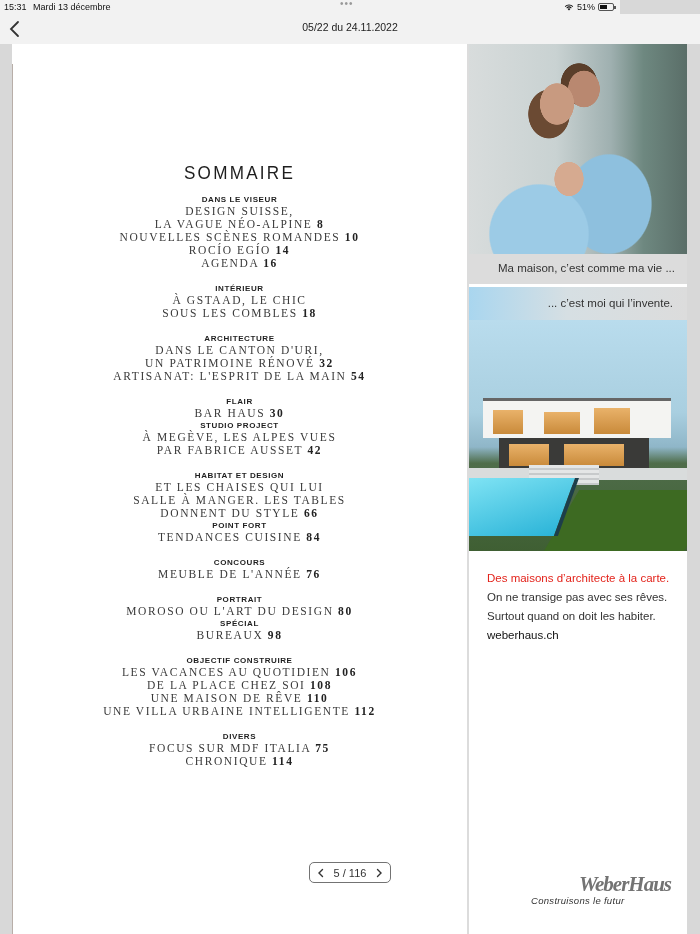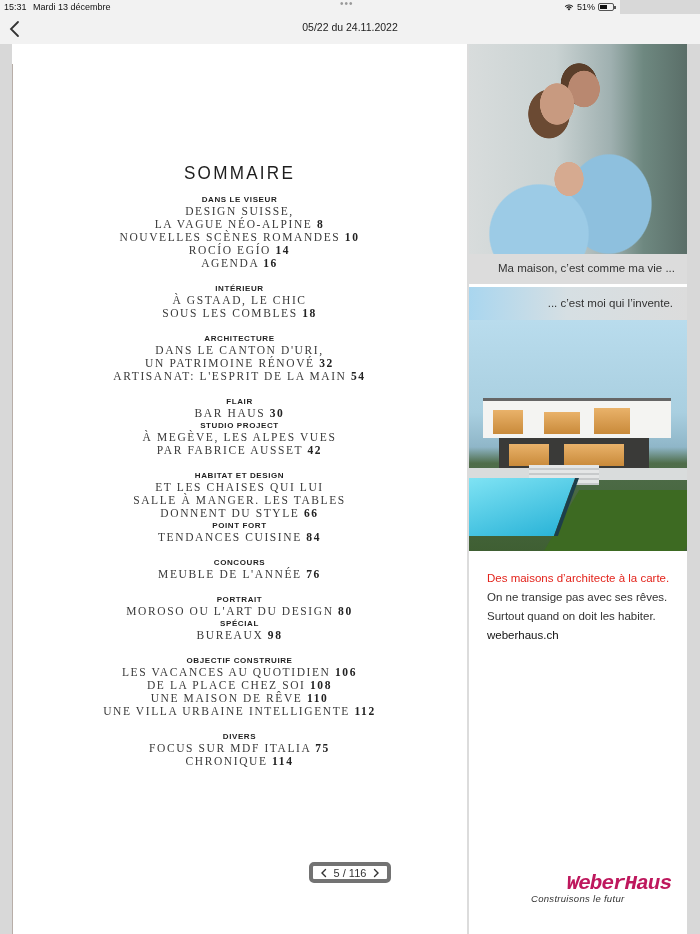--- a/index.html
+++ b/index.html
@@ -25,21 +25,21 @@
   .gutter { position: absolute; left: 467px; top: 44px; width: 2px; height: 890px; background: #dcdcdc; }
   .page-right { position: absolute; left: 469px; top: 44px; width: 218px; height: 890px; background: #fff; overflow: hidden; }
 
   .toc { position: absolute; left: 0; top: 118px; width: 455px; text-align: center; color: #333; }
   .toc-title { font-family: "Liberation Sans", sans-serif; font-size: 19px; letter-spacing: 2.5px; color: #1e1e1e; font-weight: normal; transform: scaleX(0.9); margin-bottom: 10px; }
   .cat { font-family: "Liberation Sans", sans-serif; font-weight: bold; font-size: 8px; letter-spacing: 0.6px; color: #1e1e1e; line-height: 11px; }
   .entry { font-family: "Liberation Serif", serif; font-size: 11.5px; letter-spacing: 1.6px; color: #3a3a3a; line-height: 13px; }
   .entry .pg { font-weight: bold; color: #222; }
   .group { margin-bottom: 13px; }
 
-  .pager { position: absolute; left: 297px; top: 818px; width: 82px; height: 21px; border: 4px solid #737373; border-radius: 5px; background: #fff; display: flex; align-items: center; justify-content: space-between; padding: 0 6px; font-size: 11px; color: #333; }
+  .pager { position: absolute; left: 297px; top: 818px; width: 82px; height: 21px; border: 1px solid #737373; border-radius: 5px; background: #fff; display: flex; align-items: center; justify-content: space-between; padding: 0 6px; font-size: 11px; color: #333; }
   .pager .arr { cursor: pointer; width: 10px; height: 12px; }
 
   .photo-family { position: absolute; left: 0; top: 0; width: 218px; height: 210px;
     background:
       radial-gradient(ellipse 28px 34px at 88px 60px, #c89a80 60%, transparent 62%),
       radial-gradient(ellipse 26px 30px at 115px 45px, #b98870 60%, transparent 62%),
       radial-gradient(ellipse 24px 28px at 100px 135px, #d6aa90 60%, transparent 62%),
       radial-gradient(ellipse 34px 40px at 80px 70px, #6b4a33 60%, transparent 62%),
       radial-gradient(ellipse 30px 34px at 110px 40px, #5a3e2a 60%, transparent 62%),
       radial-gradient(ellipse 70px 70px at 70px 190px, #9ccbe6 70%, transparent 72%),
@@ -57,21 +57,21 @@
   .terrace { position: absolute; left: 0; top: 148px; width: 218px; height: 12px; background: #d9dcdc; }
   .pool { position: absolute; left: 0; top: 158px; width: 110px; height: 58px; background: linear-gradient(160deg, #7fe3f4, #2bb4d8); transform: skewX(-20deg); transform-origin: left top; border-right: 4px solid #1d3e4a; }
   .lawn { position: absolute; left: 90px; top: 170px; width: 140px; height: 70px; background: #3d6a22; transform: skewX(-30deg); }
   .steps { position: absolute; left: 60px; top: 145px; width: 70px; height: 20px; background: repeating-linear-gradient(180deg, #e4e6e6 0 3px, #c7cacb 3px 5px); }
 
   .ad-text { position: absolute; left: 18px; top: 525px; width: 190px; font-size: 11.5px; line-height: 19px; color: #333; }
   .ad-text .red { color: #e3231b; }
   .ad-text .url { color: #111; font-weight: normal; }
 
   .logo { position: absolute; left: 62px; top: 828px; width: 140px; }
-  .logo-main { font-family: Liberation Mono, monospace; font-weight: bold; font-style: italic; color: #be185d; font-size: 21px; letter-spacing: -1px; text-align: right; }
+  .logo-main { font-family: Liberation Serif, serif; font-weight: bold; font-style: italic; color: #737373; font-size: 21px; letter-spacing: -1px; text-align: right; }
   .logo-sub { font-family: "Liberation Sans", sans-serif; font-style: italic; color: #333; font-size: 9.5px; margin-top: -2px; letter-spacing: 0.3px; }
 </style>
 </head>
 <body>
 
 <div class="statusbar">
   <span class="time">15:31</span>
   <span class="date">Mardi 13 décembre</span>
   <span class="dots">•••</span>
   <span class="right">

